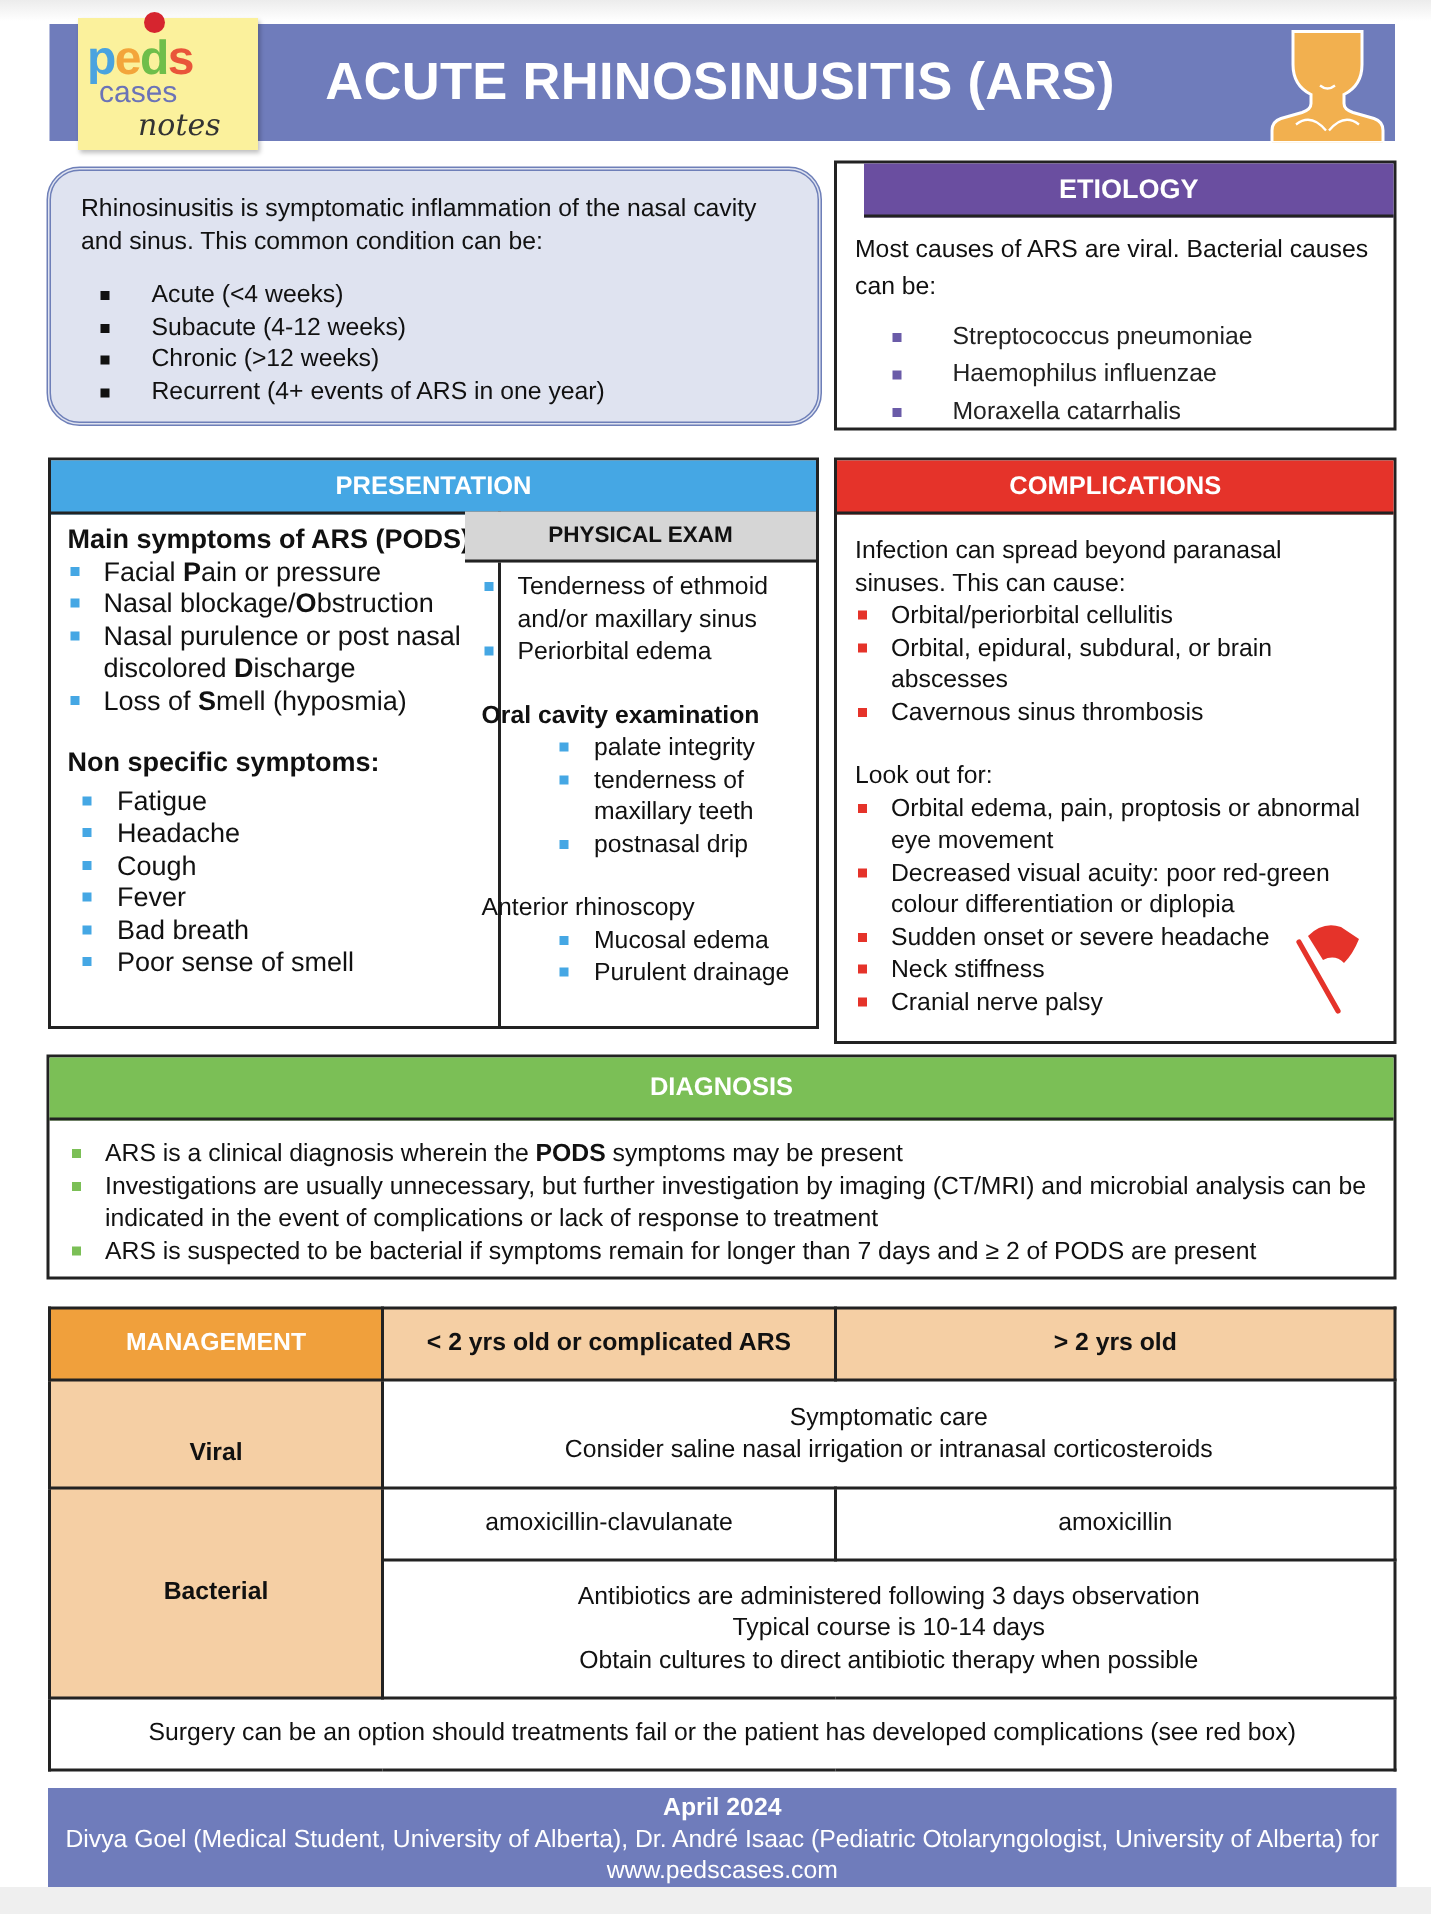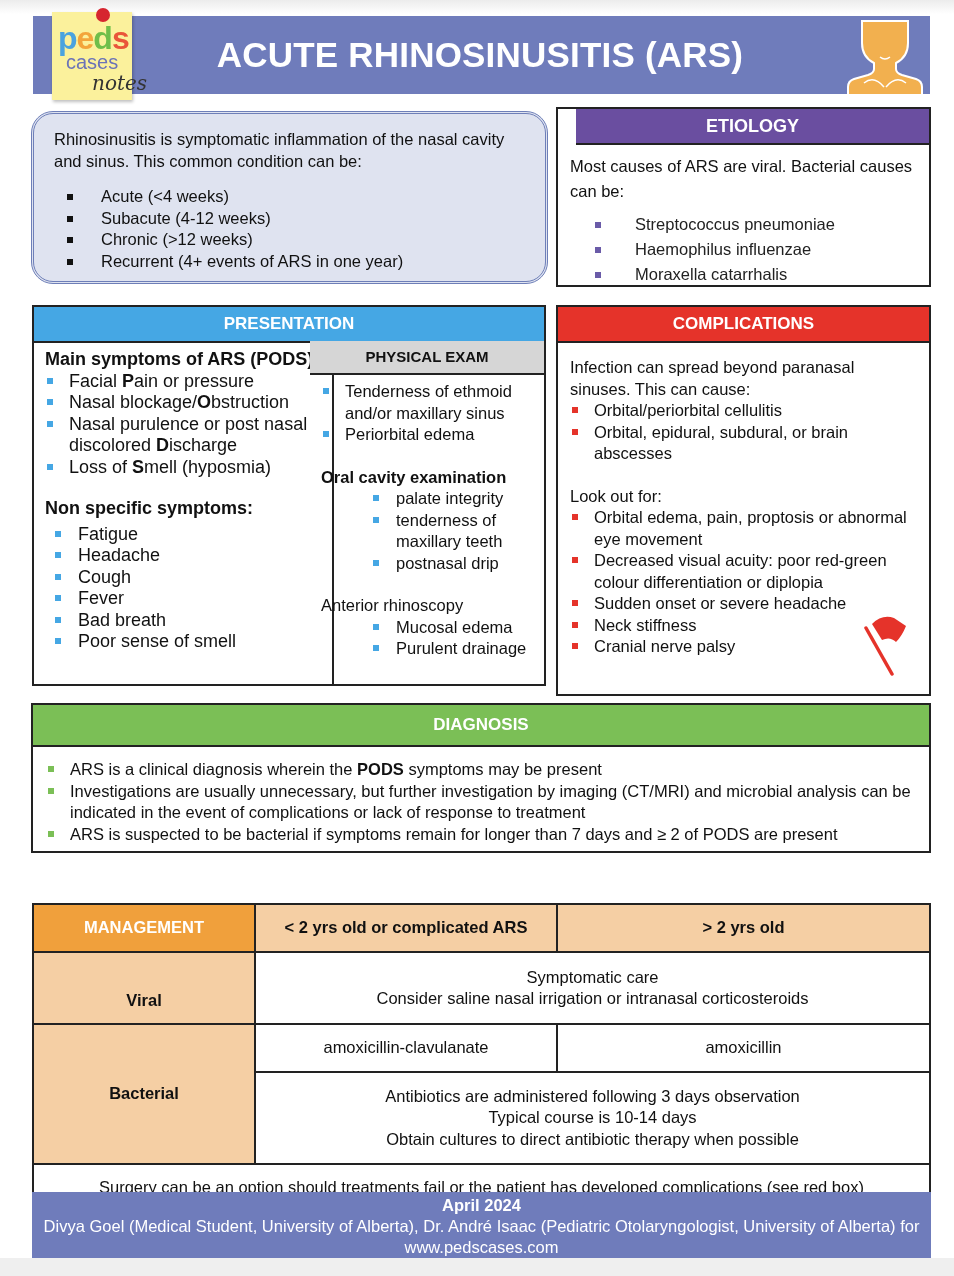--- a/index.html
+++ b/index.html
@@ -4,21 +4,21 @@
 <style>
   html, body { margin:0; padding:0; }
   body { width:954px; height:1276px; position:relative; background:#ffffff; font-family:"Liberation Sans", sans-serif; color:#111; overflow:hidden; }
   .topfade { position:absolute; left:0; top:0; width:954px; height:14px; background:linear-gradient(#ececec,#ffffff); }
   .botfade { position:absolute; left:0; bottom:0; width:954px; height:18px; background:#efefef; }
   .abs { position:absolute; box-sizing:border-box; }
 
   
   .header-bar { left:33px; top:16px; width:897px; height:78px; background:#6f7cbb; }
   .title { left:200px; top:16px; width:560px; height:78px; display:flex; align-items:center; justify-content:center; color:#fff; font-weight:bold; font-size:35px; letter-spacing:0.2px; }
-  .logo { left:52px; top:12px; width:80px; height:88px; background:#fbf19c; box-shadow:1px 2px 3px rgba(0,0,0,0.25); }
+  .logo { left:52px; top:12px; width:120px; height:88px; background:#fbf19c; box-shadow:1px 2px 3px rgba(0,0,0,0.25); }
   .logo .pin { position:absolute; left:44px; top:-4px; width:14px; height:14px; border-radius:50%; background:#d6252f; }
   .logo .peds { position:absolute; left:6px; top:10px; font-weight:bold; font-size:32px; letter-spacing:-1px; line-height:32px; }
   .logo .cases { position:absolute; left:14px; top:40px; font-size:20px; color:#6b73b7; line-height:20px; }
   .logo .notes { position:absolute; left:40px; top:60px; font-family:"DejaVu Serif", serif; font-style:italic; font-size:20px; color:#333; line-height:22px; }
   .person { left:840px; top:17px; width:90px; height:78px; }
 
   
   .intro { left:31px; top:111px; width:517px; height:173px; border:3px double #6e7fb8; border-radius:22px; background:#dfe3f0; padding:14px 20px; font-size:16.5px; line-height:22px; }
   .intro p { margin:0 0 14px 0; }
   .intro ul { margin:0; padding:0; list-style:none; }
@@ -57,21 +57,21 @@
   .complications ul.sq li::before { background:#e5332a; }
   .flag { left:862px; top:612px; width:48px; height:64px; }
 
   .diagnosis { left:31px; top:703px; width:900px; height:150px; }
   .diagnosis .box-head { background:#7bbf56; height:40px; line-height:40px; }
   .diagnosis .body { padding:12px 12px; font-size:16.5px; line-height:21.5px; }
   .diagnosis ul.sq li { padding-left:25px; }
   .diagnosis ul.sq li::before { background:#7bbf56; left:3px; }
 
   
-  .mgmt { left:32px; top:871px; width:899px; height:310px;margin-top:32px; }
+  .mgmt { left:32px; top:871px; width:899px; height:310px; }
   table.mt { border-collapse:collapse; width:100%; height:100%; font-size:16.5px; table-layout:fixed; }
   table.mt td { border:2px solid #222; text-align:center; vertical-align:middle; padding:0 6px; line-height:21.5px; }
   .mt .h0 { background:#f0a03c; color:#fff; font-weight:bold; }
   .mt .h1 { background:#f5cfa4; font-weight:bold; }
   .mt .rowlab { background:#f5cfa4; font-weight:bold; }
 
   .footer { left:32px; top:1192px; width:899px; height:66px; background:#6f7cbb; color:#fff; text-align:center; font-size:16.5px; line-height:21px; padding-top:3px; }
 </style>
 </head>
 <body>
@@ -156,20 +156,21 @@
   </div>
 </div>
 
 <div class="abs box complications">
   <div class="box-head">COMPLICATIONS</div>
   <div class="body">
     <div>Infection can spread beyond paranasal sinuses. This can cause:</div>
     <ul class="sq">
       <li>Orbital/periorbital cellulitis</li>
       <li>Orbital, epidural, subdural, or brain abscesses</li>
+      <li>Cavernous sinus thrombosis</li>
     </ul>
     <div style="margin-top:21px;">Look out for:</div>
     <ul class="sq">
       <li>Orbital edema, pain, proptosis or abnormal eye movement</li>
       <li>Decreased visual acuity: poor red-green colour differentiation or diplopia</li>
       <li>Sudden onset or severe headache</li>
       <li>Neck stiffness</li>
       <li>Cranial nerve palsy</li>
     </ul>
   </div>

